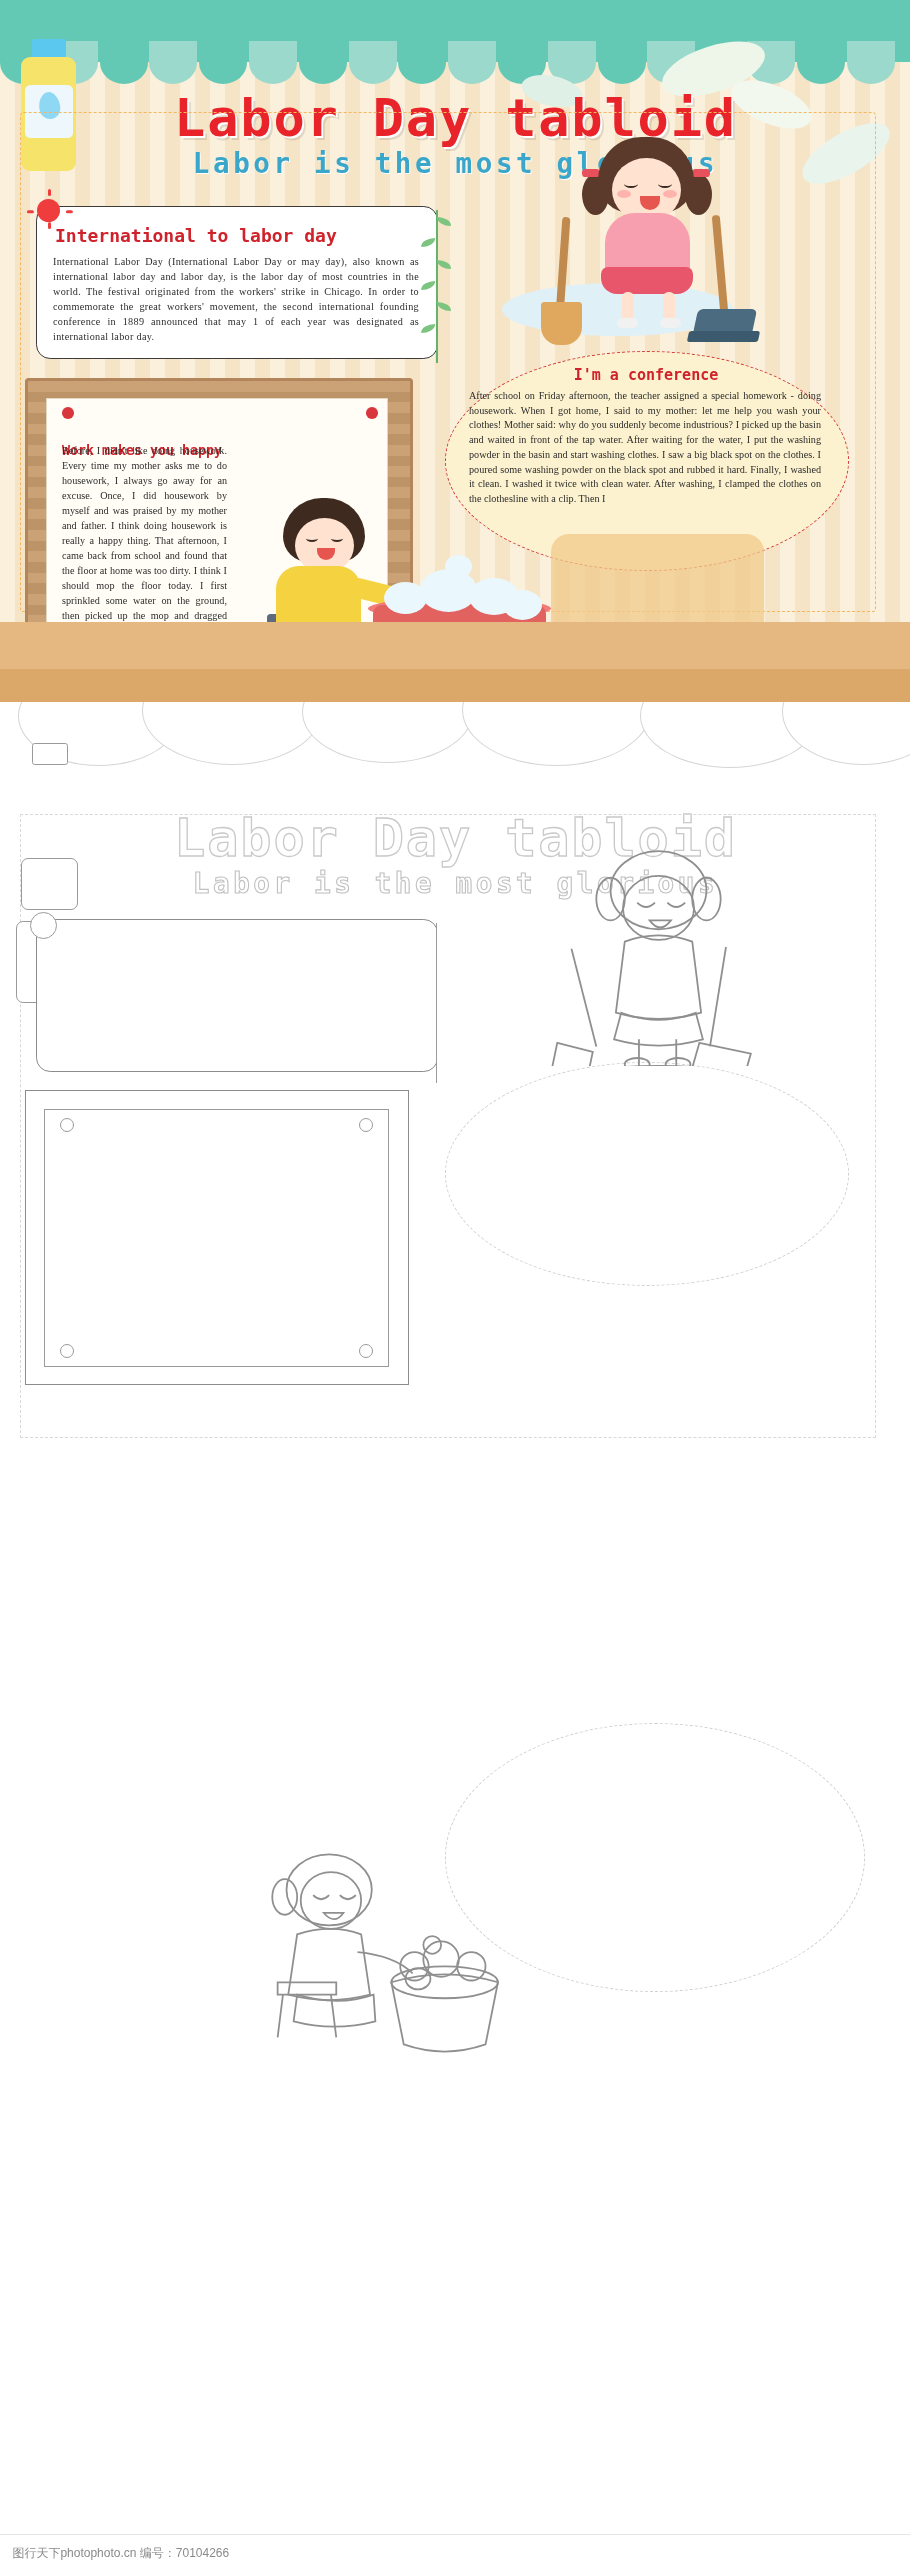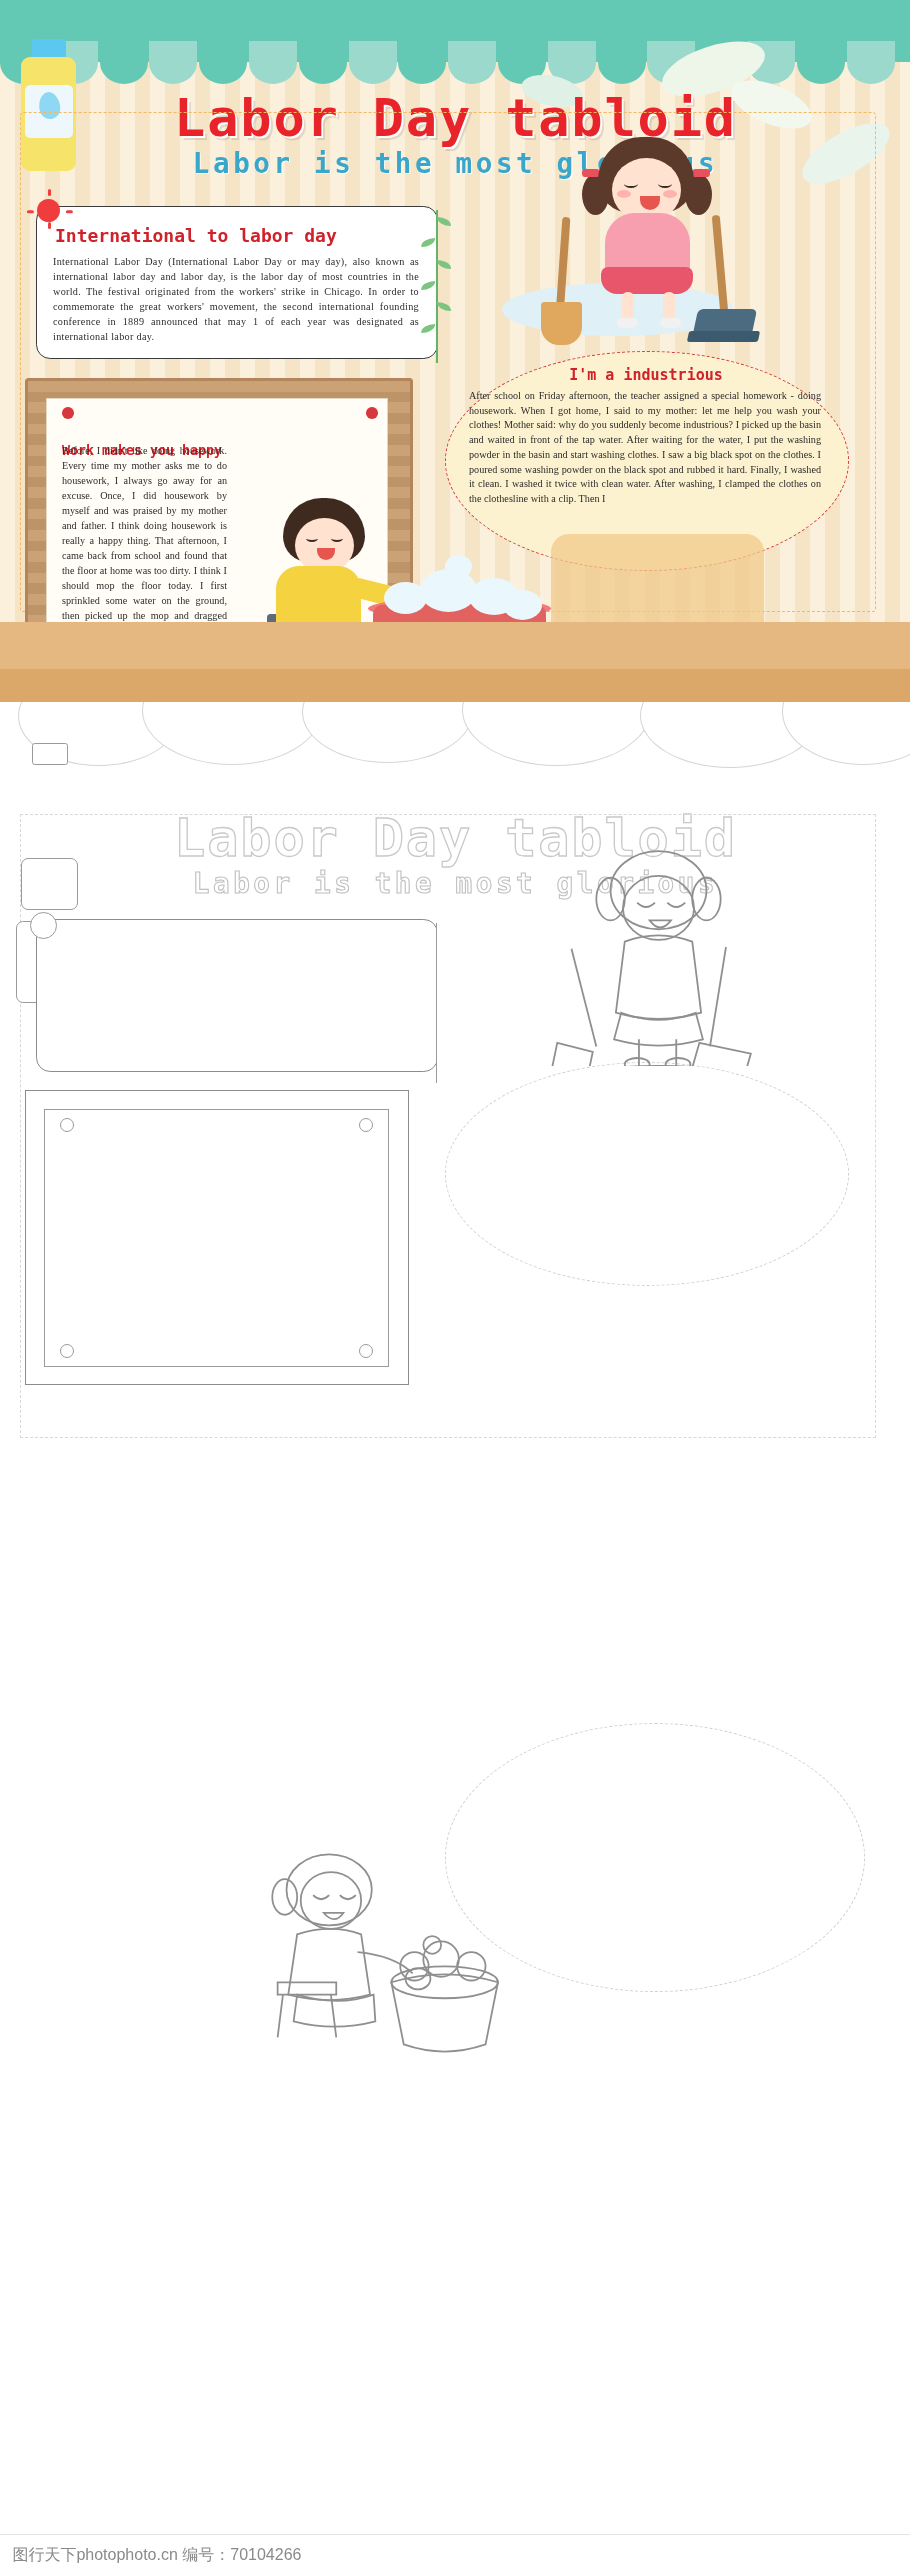--- a/index.html
+++ b/index.html
@@ -119,21 +119,21 @@
      font-family:"DejaVu Sans Mono", monospace;font-weight:bold;font-size:27.6px;letter-spacing:3.6px;
      color:transparent;-webkit-text-stroke:1.1px #c0c0c0;}
   .lp-dashframe{position:absolute;left:19.6px;top:112px;width:854px;height:622px;border:1.8px dashed #d8d8d8;}
   .lp-box{position:absolute;border:1.8px solid #8c8c8c;background:#fff;}
   .lp-thin{position:absolute;border:0.9px solid #9a9a9a;background:#fff;}
   .lp-oval{position:absolute;border:1.8px dashed #cfcfcf;border-radius:50%;background:#fff;}
   .lp-cloud{position:absolute;border-radius:50%;border:0.9px solid #d5d5d5;background:#fff;}
 
   
   .footer{position:absolute;left:0;top:2534px;width:911px;height:42px;background:#ffffff;border-top:0.9px solid #e5e5e5;}
-  .footer-text{position:absolute;left:12.4px;top:2545px;font-family:"Liberation Sans", sans-serif;font-size:16px;color:#8a8a8a;}
+  .footer-text{position:absolute;left:12.4px;top:2545px;font-family:"Liberation Sans", sans-serif;font-size:12px;color:#8a8a8a;}
 </style>
 </head>
 <body>
 
 <div class="page">
 
   <div class="poster">
 
     <div class="greenband"></div>
     <div class="scallop" style="left:0px;"></div>
@@ -204,21 +204,21 @@
     <div class="leaf" style="left:437px;top:217px;"></div>
     <div class="leaf" style="left:421px;top:238px;transform:scaleX(-1);"></div>
     <div class="leaf" style="left:437px;top:260px;"></div>
     <div class="leaf" style="left:421px;top:281px;transform:scaleX(-1);"></div>
     <div class="leaf" style="left:437px;top:302px;"></div>
     <div class="leaf" style="left:421px;top:324px;transform:scaleX(-1);"></div>
     <div class="intro-title">International to labor day</div>
     <div class="intro-text">International Labor Day (International Labor Day or may day), also known as international labor day and labor day, is the labor day of most countries in the world. The festival originated from the workers' strike in Chicago. In order to commemorate the great workers' movement, the second international founding conference in 1889 announced that may 1 of each year was designated as international labor day.</div>
 
     <div class="oval"></div>
-    <div class="oval-title">I'm a industrious</div>
+    <div class="oval-title">I'm a conference</div>
     <div class="oval-text">After school on Friday afternoon, the teacher assigned a special homework - doing housework. When I got home, I said to my mother: let me help you wash your clothes! Mother said: why do you suddenly become industrious? I picked up the basin and waited in front of the tap water. After waiting for the water, I put the washing powder in the basin and start washing clothes. I saw a big black spot on the clothes. I poured some washing powder on the black spot and rubbed it hard. Finally, I washed it clean. I washed it twice with clean water. After washing, I clamped the clothes on the clothesline with a clip. Then I</div>
 
     <div class="board"></div>
     <div class="board-inner"></div>
     <div class="nail" style="left:62px;top:407px;"></div>
     <div class="nail" style="left:366px;top:407px;"></div>
     <div class="nail" style="left:62px;top:635px;"></div>
     <div class="nail" style="left:366px;top:635px;"></div>
     <div class="board-title">Work makes you happy</div>
     <div class="board-text">Before, I didn't like doing housework. Every time my mother asks me to do housework, I always go away for an excuse. Once, I did housework by myself and was praised by my mother and father. I think doing housework is really a happy thing. That afternoon, I came back from school and found that the floor at home was too dirty. I think I should mop the floor today. I first sprinkled some water on the ground, then picked up the mop and dragged this house and that house. After dragging, I still felt unclean, I washed the mop again</div>

